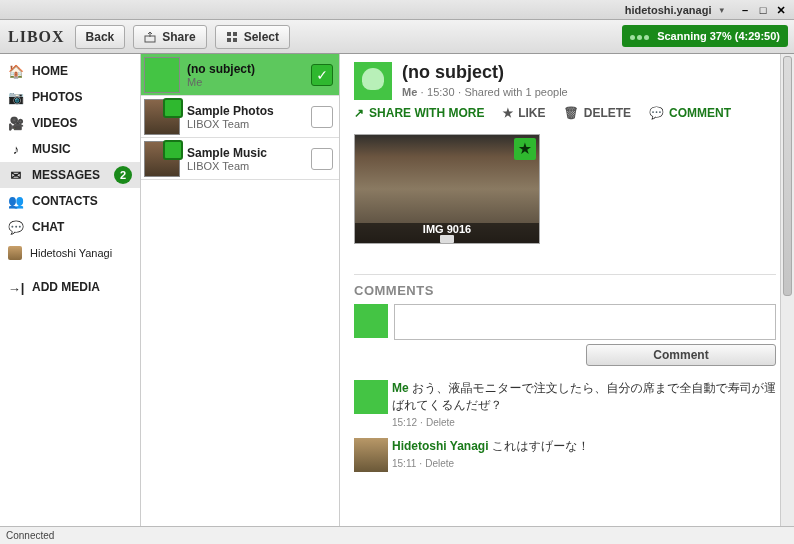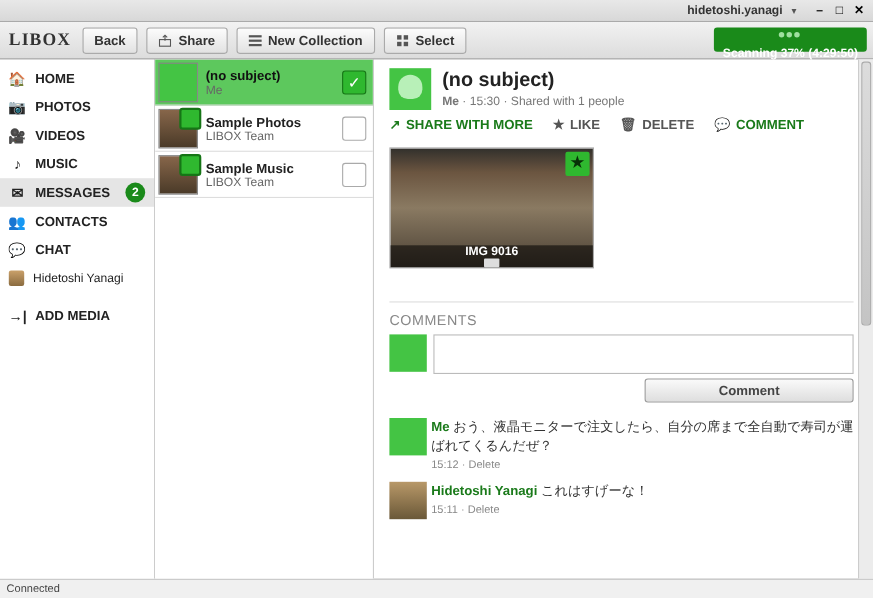--- a/index.html
+++ b/index.html
@@ -5,21 +5,21 @@
 * { margin: 0; padding: 0; box-sizing: border-box; }
 body { font-family: Arial, sans-serif; font-size: 12px; width: 794px; height: 544px; overflow: hidden; background: #fff; }
 .titlebar { height: 20px; background: linear-gradient(#e8e8e8, #d8d8d8); display: flex; align-items: center; justify-content: flex-end; padding: 0 6px; border-bottom: 1px solid #aaa; }
 .titlebar .user { font-size: 11px; font-weight: bold; color: #333; margin-right: 8px; }
 .titlebar .chev { font-size: 9px; color: #555; margin-right: 10px; }
 .titlebar .wbtn { width: 14px; height: 14px; margin-left: 4px; font-size: 11px; text-align: center; line-height: 14px; cursor: pointer; font-weight: bold; }
 .toolbar { height: 34px; background: linear-gradient(#f2f2f2, #dcdcdc); border-bottom: 1px solid #999; display: flex; align-items: center; padding: 0 8px; position: relative; }
 .logo { font-family: Liberation Serif, serif; font-weight: 900; font-size: 16px; letter-spacing: 1px; color: #333; margin-right: 10px; }
 .tbtn { height: 24px; background: linear-gradient(#fcfcfc, #e2e2e2); border: 1px solid #aaa; border-radius: 3px; padding: 0 10px; display: inline-flex; align-items: center; gap: 6px; font-size: 12px; font-weight: bold; color: #333; margin-right: 8px; cursor: pointer; }
 .tbtn .ticon { display: inline-block; width: 12px; height: 12px; }
-.scanbadge { position: absolute; right: 6px; top: 5px; height: 22px; background: #1a8a1a; color: #fff; border-radius: 3px; font-size: 11px; font-weight: bold; display: flex; align-items: center; padding: 0 8px; gap: 6px; flex-direction: column; }
+.scanbadge { position: absolute; right: 6px; top: 5px; height: 22px; background: #1a8a1a; color: #fff; border-radius: 3px; font-size: 11px; font-weight: bold; display: flex; align-items: center; padding: 0 8px; gap: 6px; }
 .scanbadge .dots span { display:inline-block;width:5px;height:5px;border-radius:50%;background:#9fe09f;margin-right:2px; }
 .main { display: flex; height: calc(100% - 20px - 34px - 18px); }
 .sidebar { width: 141px; background: #fff; border-right: 1px solid #ccc; padding-top: 4px; }
 .sb-item { height: 26px; display: flex; align-items: center; padding: 0 8px; font-weight: bold; font-size: 12px; color: #222; cursor: pointer; gap: 8px; }
 .sb-item.active { background: #e5e5e5; }
 .sb-icon { width: 16px; height: 14px; display:inline-flex; align-items:center; justify-content:center; font-size: 13px; }
 .badge { background: #1a8a1a; color: #fff; border-radius: 9px; width: 18px; height: 18px; font-size: 11px; font-weight:bold; display:inline-flex;align-items:center;justify-content:center;margin-left:auto; }
 .avatar-tiny { width:14px; height:14px; background: linear-gradient(#c9a06a,#8a6b3f); border-radius:2px; }
 .listcol { width: 199px; border-right: 1px solid #ccc; background: #fff; overflow:hidden; }
 .listitem { height: 42px; display: flex; align-items: center; border-bottom: 1px solid #ddd; position: relative; cursor: pointer; }
@@ -39,21 +39,21 @@
 .hdr .av::after { content:""; position:absolute; left:8px; top:6px; width:22px; height:22px; background:#b8f0b8; border-radius:50% 50% 40% 40%; }
 .hdr h2 { font-size:18px; font-weight:bold; color:#222; }
 .hdr .meta { font-size:11px; color:#777; margin-top:3px; }
 .actions { display:flex; gap:18px; margin:6px 0 14px 0; }
 .act { font-size:12px; font-weight:bold; color:#1a7a1a; cursor:pointer; display:flex; align-items:center; gap:5px; }
 .act.muted { color:#555; }
 .imgcard { width:186px; height:110px; background: linear-gradient(#32302c 0%, #6b5540 20%, #8a7a62 50%, #4a4034 100%); border:1px solid #aaa; position:relative; margin-bottom:30px; }
 .imgcard .star { position:absolute; right:3px; top:3px; width:22px; height:22px; background:#2fb82f; color:#083008; font-size:16px; text-align:center; line-height:22px; border-radius:2px; }
 .imgcard .cap { position:absolute; left:0; right:0; bottom:0; height:20px; background:rgba(0,0,0,0.55); color:#fff; font-size:11px; font-weight:bold; padding:0 7px; display:flex; align-items:center; justify-content:space-between;flex-direction:column; }
 .imgcard .cam { width:14px; height:10px; background:#ddd; border-radius:1px; position:relative; }
-.comments-hd { font-size:13px; font-weight:normal; color:#888; letter-spacing:0.5px; border-top:1px solid #ddd; padding-top:8px; margin-bottom:6px; }
+.comments-hd { font-size:13px; font-weight:bold; color:#888; letter-spacing:0.5px; border-top:1px solid #ddd; padding-top:8px; margin-bottom:6px; }
 .compose { display:flex; gap:6px; margin-bottom:4px; }
 .compose .av2 { width:34px; height:34px; background:#44c444; }
 .compose textarea { flex:1; height:36px; border:1px solid #bbb; resize:none; font-size:12px; padding:4px; }
 .combtn-row { display:flex; justify-content:flex-end; margin-bottom:14px; }
 .combtn { width:190px; height:22px; background:linear-gradient(#fafafa,#dedede); border:1px solid #999; border-radius:3px; font-size:12px; font-weight:bold; color:#444; cursor:pointer; }
 .comment { display:flex; gap:4px; margin-bottom:10px; }
 .comment .cav { width:34px; height:34px; background:#44c444; flex-shrink:0; }
 .comment .cav.photo { background: linear-gradient(#b89868,#6a5838); }
 .comment .body { flex:1; font-size:12px; }
 .comment .auth { color:#1a7a1a; font-weight:bold; }
@@ -82,28 +82,20 @@
     </span>
   <span class="tbtn">
       <span class="ticon"><svg viewBox="0 0 12 12">
           <rect x="1" y="5" width="10" height="6" fill="none" stroke="#555"></rect>
           <path d="M6 1v5M4 3l2-2 2 2" fill="none" stroke="#555"></path>
         </svg></span>
       <span>Share</span>
     </span>
   <span class="tbtn">
       <span class="ticon"><svg viewBox="0 0 12 12">
-          <rect y="1" width="12" height="2" fill="#555"></rect>
-          <rect y="5" width="12" height="2" fill="#555"></rect>
-          <rect y="9" width="12" height="2" fill="#555"></rect>
-        </svg></span>
-      <span>New Collection</span>
-    </span>
-  <span class="tbtn">
-      <span class="ticon"><svg viewBox="0 0 12 12">
           <rect x="1" y="1" width="4" height="4" fill="#555"></rect>
           <rect x="7" y="1" width="4" height="4" fill="#555"></rect>
           <rect x="1" y="7" width="4" height="4" fill="#555"></rect>
           <rect x="7" y="7" width="4" height="4" fill="#555"></rect>
         </svg></span>
       <span>Select</span>
     </span>
   <div class="scanbadge">
     <span class="dots"><span></span><span></span><span></span></span>
     <span>Scanning 37% (4:29:50)</span>

